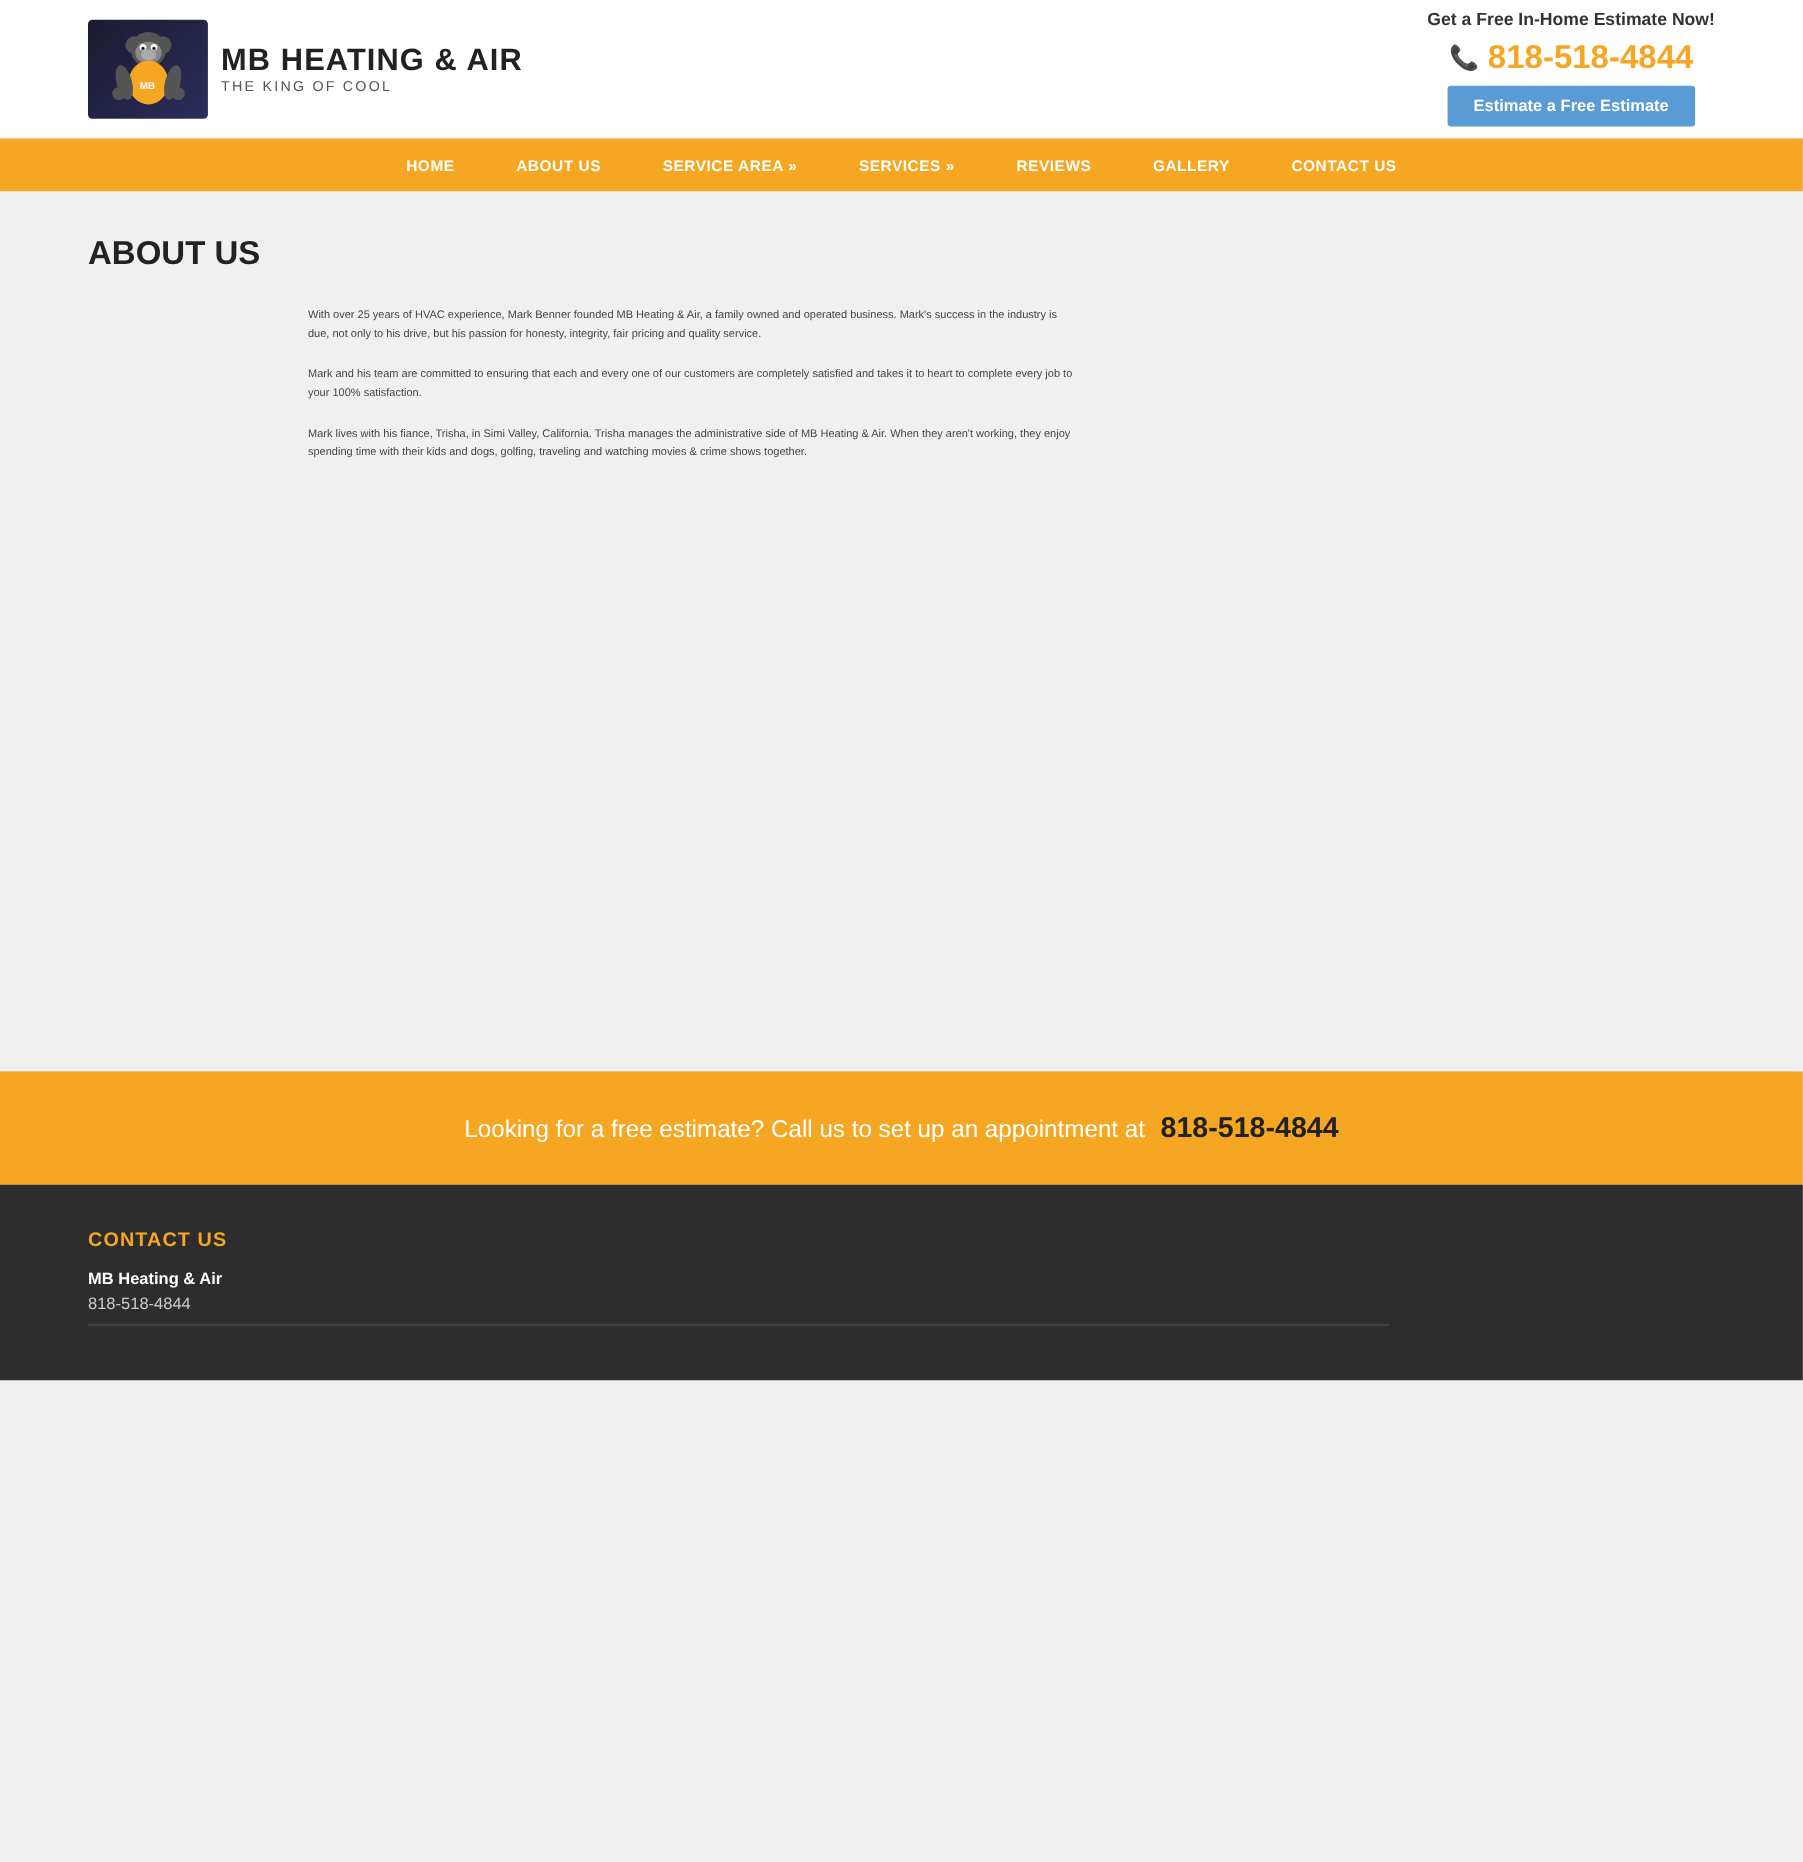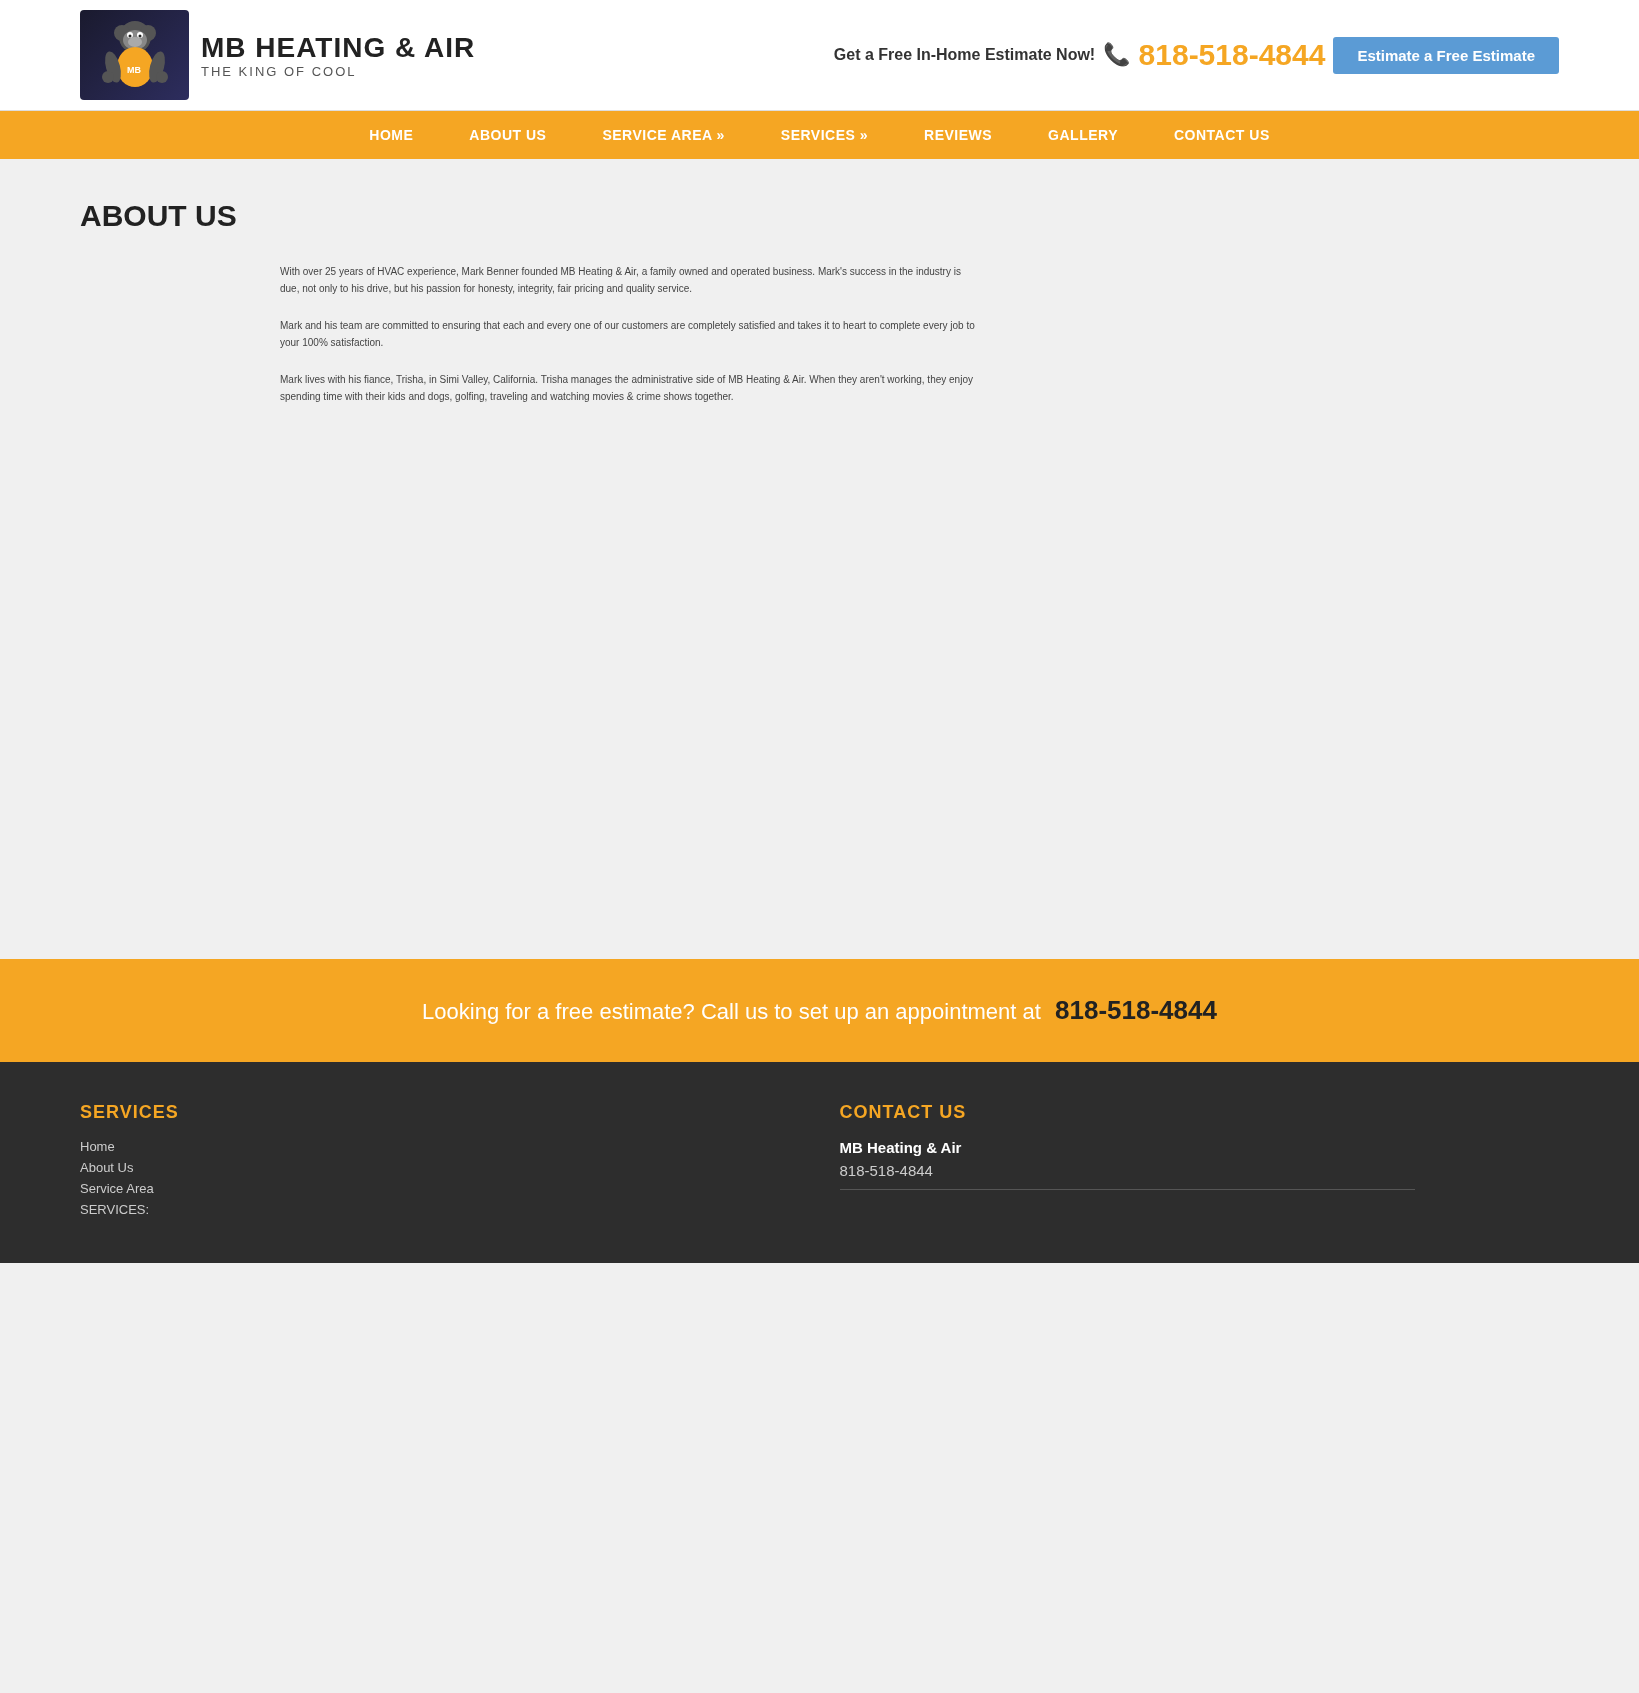--- a/index.html
+++ b/index.html
@@ -29,21 +29,21 @@
       color: #222;
       letter-spacing: 1px;
     }
     .logo-subtitle {
       font-size: 13px;
       color: #555;
       letter-spacing: 2px;
     }
     .header-right {
       display: flex;
-      flex-direction: row;
+      flex-direction: column;
       align-items: center;
       gap: 8px;
     }
     .header-tagline {
       font-size: 16px;
       color: #333;
       font-weight: 600;
     }
     .header-phone {
       font-size: 30px;
@@ -269,27 +269,20 @@
 
 <section class="cta-banner">
   <span class="cta-text">
     <span>Looking for a free estimate? Call us to set up an appointment at</span>
     <span class="cta-phone" style="margin-left: 8px;">818-518-4844</span>
   </span>
 </section>
 
 <footer class="footer">
 
-  <div class="footer-section">
-    <div class="footer-heading">SERVICES</div>
-    <a class="footer-link">Home</a>
-    <a class="footer-link">About Us</a>
-    <a class="footer-link">Service Area</a>
-    <a class="footer-link">SERVICES:</a>
-  </div>
 
   <div class="footer-section">
     <div class="footer-heading">CONTACT US</div>
     <div class="footer-contact-name">MB Heating &amp; Air</div>
     <div class="footer-contact-phone">818-518-4844</div>
     <hr class="footer-divider">
   </div>
 
 </footer>
 

